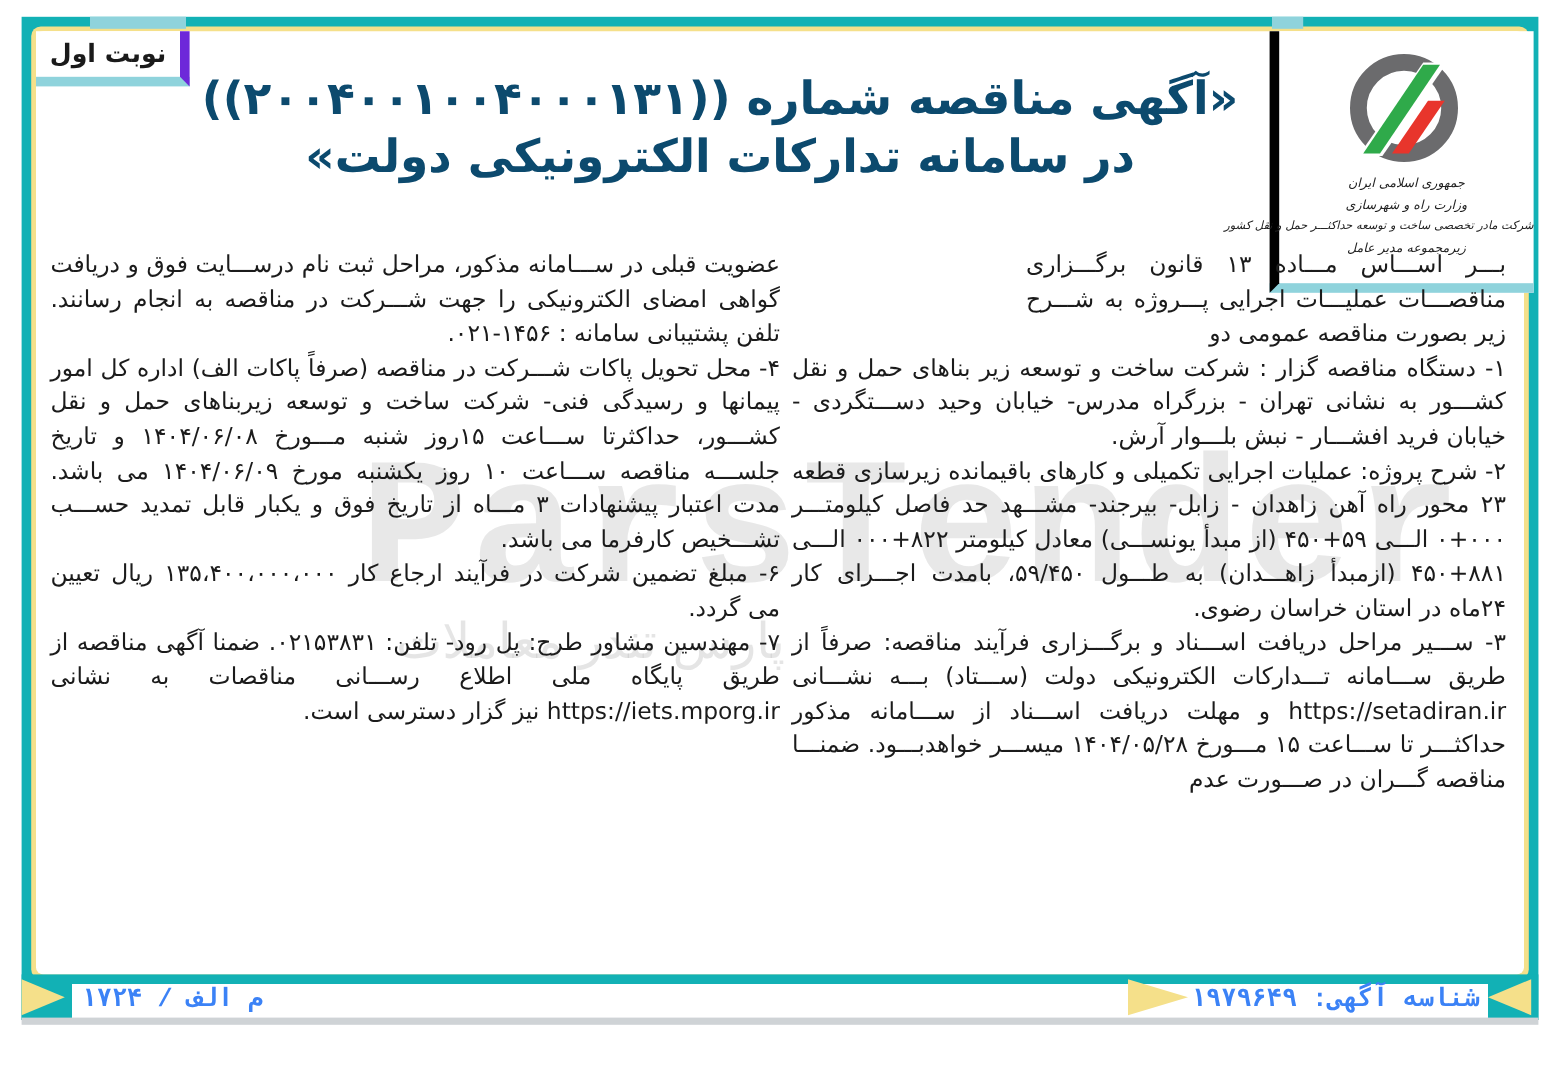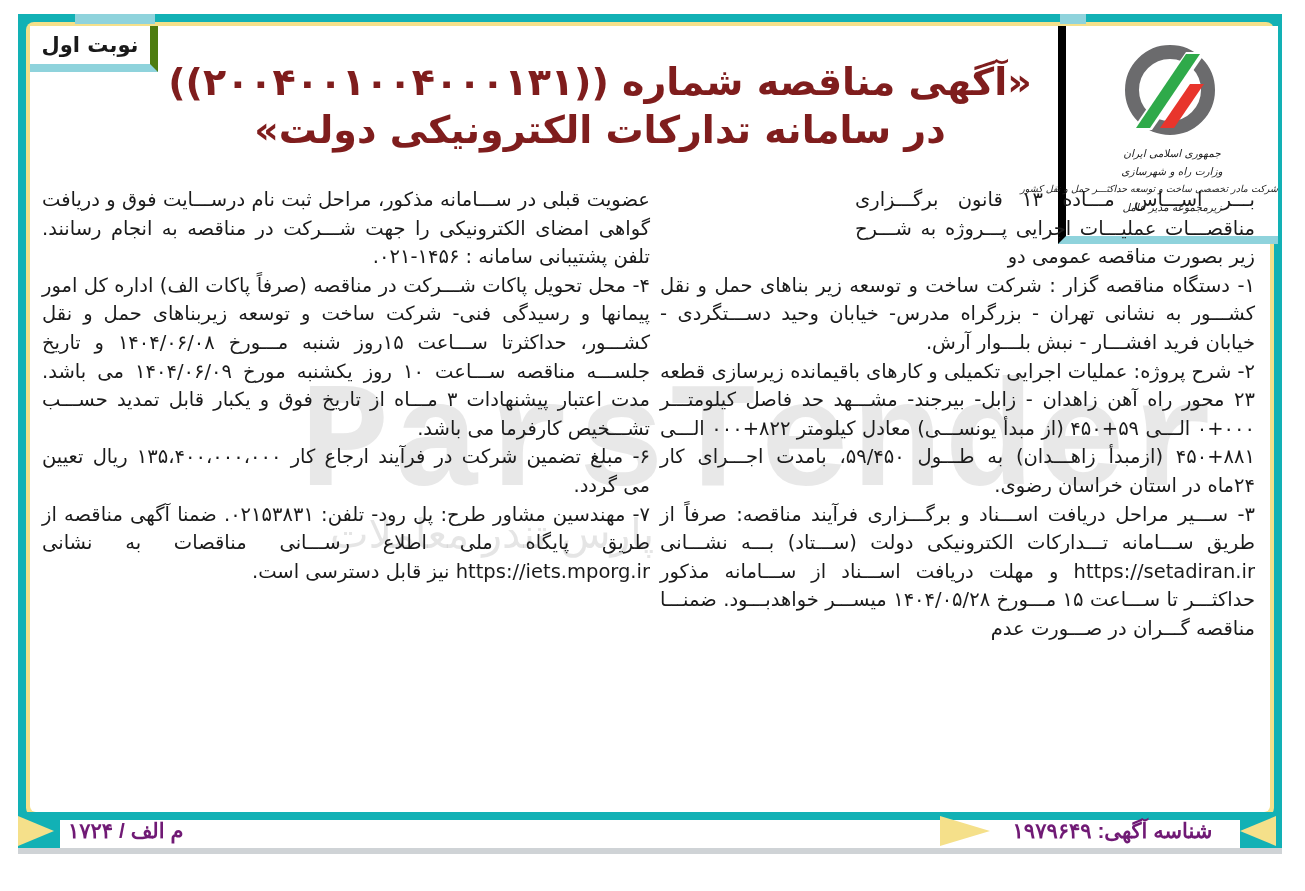--- a/index.html
+++ b/index.html
@@ -7,53 +7,53 @@
          font-family: "DejaVu Sans", sans-serif; color: #1a1a1a; }
 
   .frame-outer { position: absolute; left: 18px; top: 14px; width: 1264px; height: 836px;
                  background: #12b1b5; }
   .frame-yellow { position: absolute; left: 26px; top: 22px; width: 1248px; height: 794px;
                   background: #f5e08a; border-radius: 8px; }
   .content { position: absolute; left: 30px; top: 26px; width: 1240px; height: 786px;
              background: #ffffff; border-radius: 6px; }
 
   .badge { position: absolute; left: 30px; top: 26px; width: 120px; height: 38px;
-           border-right: 8px solid #4d7c0f; border-bottom: 8px solid #8fd3dc; background: #fff;
+           border-right: 8px solid #6d28d9; border-bottom: 8px solid #8fd3dc; background: #fff;
            display:flex; align-items:center; justify-content:center; }
   .badge span { font-family: "DejaVu Sans", sans-serif; font-weight: bold; font-size: 21px; direction: rtl; }
   .badge-strip { position:absolute; left:75px; top:14px; width:80px; height:10px; background:#8fd3dc; }
 
   .logo-box { position: absolute; left: 1058px; top: 26px; width: 212px; height: 210px;
               border-left: 8px solid #000000; border-bottom: 8px solid #8fd3dc; background:#fff; }
   .logo-strip { position:absolute; left:1060px; top:14px; width:26px; height:10px; background:#8fd3dc; }
   .logo-svg { position:absolute; left: 58px; top: 18px; }
   .logo-text { position:absolute; left:0; right:0; top:118px; text-align:center; direction: rtl;
                font-family: "DejaVu Serif", serif; font-style: italic; font-size: 10.5px; line-height: 18px; color:#222; }
 
   .title { position: absolute; left: 160px; top: 58px; width: 880px; direction: rtl; text-align: center;
-           font-family: "DejaVu Sans", sans-serif; font-weight: bold; font-size: 38px; line-height: 48px; color:#7f1d1d; }
+           font-family: "DejaVu Sans", sans-serif; font-weight: bold; font-size: 38px; line-height: 48px; color:#0c4a6e; }
 
   .col { position: absolute; direction: rtl; text-align: justify; text-align-last: right;
-         font-family: "DejaVu Sans", sans-serif; font-size: 19.5px; line-height: 28.6px; color: #1b1b1b; }
+         font-family: "DejaVu Sans", sans-serif; font-size: 19.5px; line-height: 28.6px; color: #1b1b1b; margin-top: 21px; }
   .col p { margin: 0; }
   .col-right { left: 660px; width: 595px; top: 186px; }
   .col-right .intro { width: 400px; margin-right: 0; }
   .col-left { left: 42px; width: 608px; top: 186px; }
   .ltr { direction: ltr; unicode-bidi: embed; }
 
   .watermark { position:absolute; left: 300px; top: 360px; font-family:Liberation Mono, monospace;
                font-weight: bold; font-size: 150px; color: rgba(150,150,150,0.22); letter-spacing: 2px; pointer-events:none; }
   .watermark-sub { position:absolute; left: 330px; top: 510px; direction: rtl; font-size: 41px; color: rgba(150,150,150,0.25);
                    letter-spacing: 14px; pointer-events:none; }
 
   .footer-band { position:absolute; left: 18px; top: 812px; width: 1264px; height: 38px; background:#12b1b5; }
   .footer-white { position:absolute; left: 60px; top: 820px; width: 1180px; height: 30px; background:#fff; }
   .footer-bottom { position:absolute; left: 18px; top: 848px; width: 1264px; height: 6px; background:#cfd3d6; }
   .footer-left-text, .footer-right-text { position:absolute; top: 819px; direction: rtl; font-weight:bold;
-               font-family: Liberation Sans, sans-serif; font-size: 21px; color:#701a75; }
+               font-family: Liberation Mono, monospace; font-size: 21px; color:#3b82f6; }
   .footer-left-text { left: 68px; }
   .footer-right-text { left: 990px; width: 245px; text-align:center; }
   .notch { position:absolute; width: 0; height: 0; }
   .notch-l { left: 18px; top: 816px; border-top: 15px solid transparent; border-bottom: 15px solid transparent; border-left: 36px solid #f5e08a; }
   .notch-r { left: 1240px; top: 816px; border-top: 15px solid transparent; border-bottom: 15px solid transparent; border-right: 36px solid #f5e08a; }
   .notch-m { left: 940px; top: 816px; border-top: 15px solid transparent; border-bottom: 15px solid transparent; border-left: 50px solid #f5e08a; }
 </style>
 </head>
 <body>
 
@@ -101,21 +101,21 @@
   </p>
 </div>
 
 <div class="col col-left">
   <p>عضویت قبلی در ســـامانه مذکور، مراحل ثبت نام درســـایت فوق و دریافت گواهی امضای الکترونیکی را جهت شـــرکت در مناقصه به انجام رسانند. تلفن پشتیبانی سامانه : ۱۴۵۶-۰۲۱.</p>
   <p>۴- محل تحویل پاکات شـــرکت در مناقصه (صرفاً پاکات الف) اداره کل امور پیمانها و رسیدگی فنی- شرکت ساخت و توسعه زیربناهای حمل و نقل کشـــور، حداکثرتا ســـاعت ۱۵روز شنبه مـــورخ ۱۴۰۴/۰۶/۰۸ و تاریخ جلســـه مناقصه ســـاعت ۱۰ روز یکشنبه مورخ ۱۴۰۴/۰۶/۰۹ می باشد. مدت اعتبار پیشنهادات ۳ مـــاه از تاریخ فوق و یکبار قابل تمدید حســـب تشـــخیص کارفرما می باشد.</p>
   <p>۶- مبلغ تضمین شرکت در فرآیند ارجاع کار ۱۳۵،۴۰۰،۰۰۰،۰۰۰ ریال تعیین می گردد.</p>
   <p>
     <span>۷- مهندسین مشاور طرح: پل رود- تلفن: ۰۲۱۵۳۸۳۱. ضمنا آگهی مناقصه از طریق پایگاه ملی اطلاع رســـانی مناقصات به نشانی</span>
     <span class="ltr">https://iets.mporg.ir</span>
-    <span>نیز قابل دسترسی است.</span>
+    <span>نیز گزار دسترسی است.</span>
   </p>
 </div>
 
 <div class="footer-band"></div>
 <div class="footer-white"></div>
 <div class="footer-bottom"></div>
 <div class="notch notch-l"></div>
 <div class="notch notch-m"></div>
 <div class="notch notch-r"></div>
 <div class="footer-left-text">م الف / ۱۷۲۴</div>

